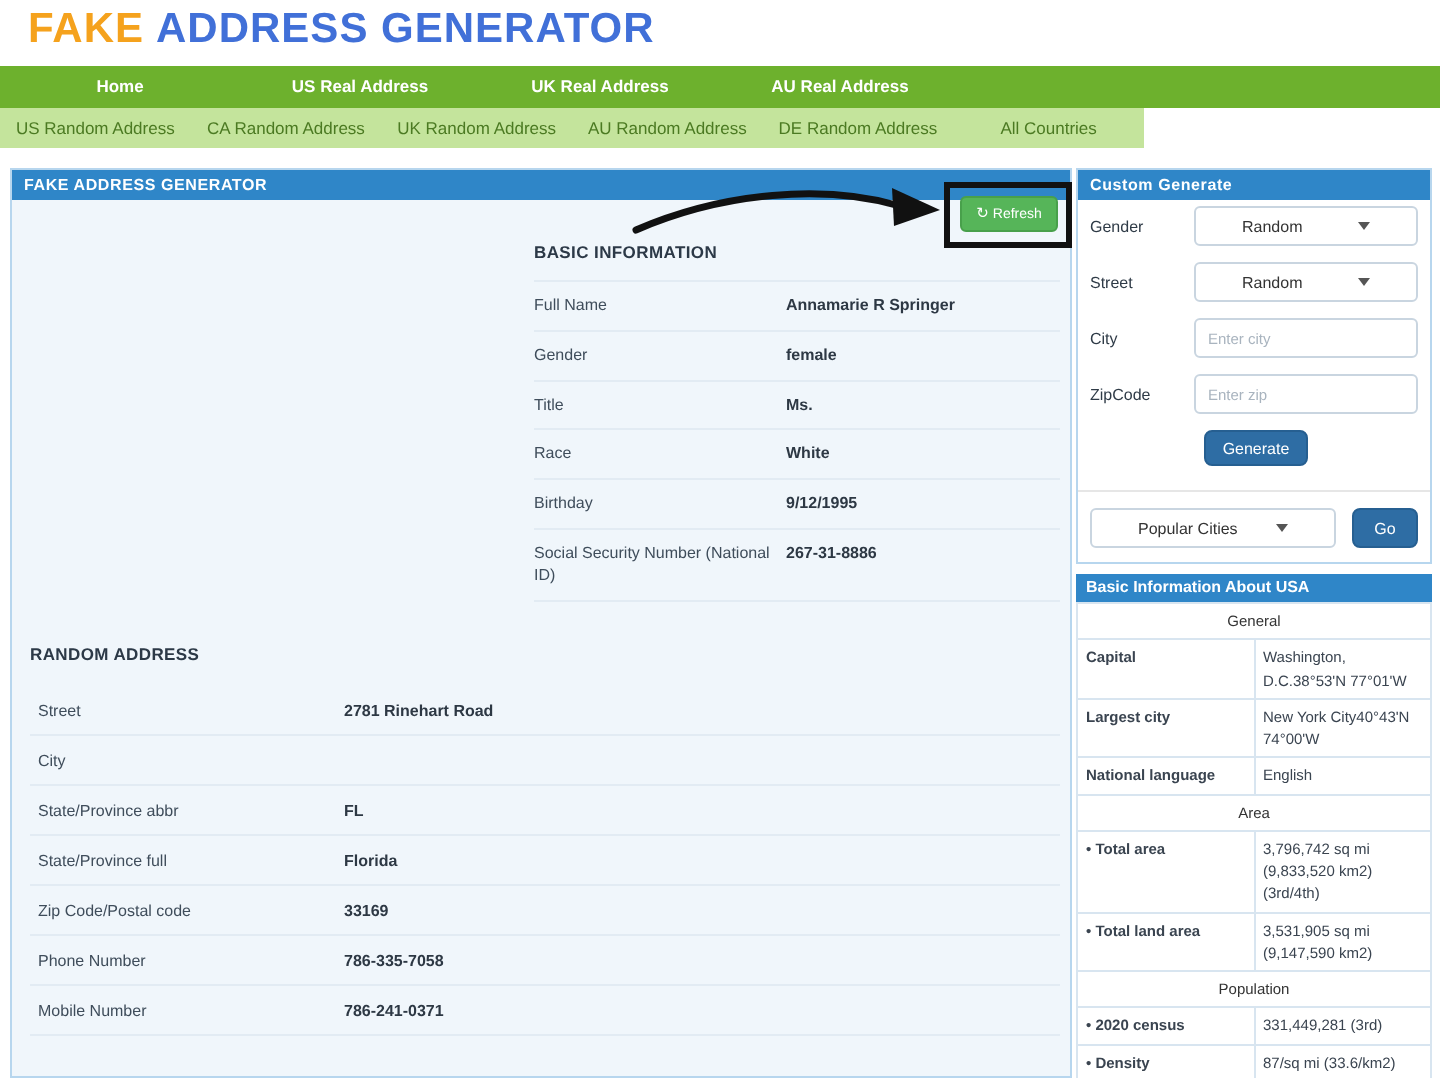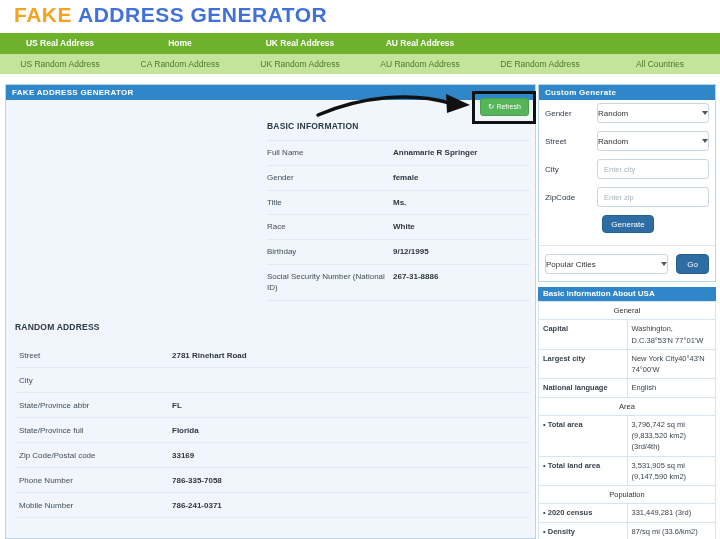--- a/index.html
+++ b/index.html
@@ -7,21 +7,21 @@
   .page{position:relative;width:720px;height:539px;overflow:hidden;background:#fff;}
 
   
   .logo{position:absolute;left:14px;top:3px;font-size:21px;font-weight:bold;letter-spacing:.5px;white-space:nowrap;}
   .logo .l1{color:#f5a21d;margin-right:6px;}
   .logo .l2{color:#4170d8;}
 
   
   .nav1{position:absolute;left:0;top:33px;width:720px;height:21px;background:#6db12d;display:flex;}
   .nav1 .nav-item{width:120px;text-align:center;line-height:21px;color:#fff;font-weight:bold;font-size:8.5px;cursor:pointer;}
-  .nav2{position:absolute;left:0;top:54px;width:720px;height:20px;background:#c4e49c;display:flex;}
+  .nav2{position:absolute;left:0;top:54px;width:572px;height:20px;background:#c4e49c;display:flex;}
   .nav2 .nav-item{width:120px;text-align:center;line-height:20px;color:#4b7a22;font-size:8.5px;cursor:pointer;}
 
   
   .main-panel{position:absolute;left:5px;top:84px;width:531px;height:455px;background:#f0f6fb;border:1px solid #b7d6ee;box-sizing:border-box;}
   .panel-hdr{height:15px;background:#2f86c8;color:#fff;font-size:8px;font-weight:bold;line-height:15px;padding-left:6px;letter-spacing:.3px;}
   .sec-title{font-size:8.5px;font-weight:bold;color:#2c3947;letter-spacing:.2px;}
 
   .basic-info{position:absolute;left:261px;top:36px;width:263px;}
   .bi-table{margin-top:9px;border-top:1px solid #e2ebf3;}
   .bi-row{display:flex;border-bottom:1px solid #e2ebf3;padding:7px 0 6px 0;}
@@ -39,21 +39,21 @@
   .annot-rect{position:absolute;left:472px;top:91px;width:64px;height:33px;border:3px solid #111;box-sizing:border-box;background:transparent;}
   .refresh-btn{position:absolute;left:480px;top:98px;width:49px;height:18px;background:#56b559;border:1px solid #48a04b;border-radius:3px;color:#fff;font-size:7px;font-family:"Liberation Sans",sans-serif;padding:0;cursor:pointer;line-height:16px;}
   .refresh-btn .ric{margin-right:2px;font-size:7.5px;}
 
   
   .cg-panel{position:absolute;left:538px;top:84px;width:178px;height:198px;background:#fff;border:1px solid #b7d6ee;box-sizing:border-box;overflow:hidden;}
   .cg-body{padding:3px 6px 8px 6px;}
   .field-row{display:flex;align-items:center;justify-content:space-between;height:20px;margin-bottom:8px;}
   .field-label{font-size:8px;color:#2f3b47;}
   .ctl{width:112px;height:20px;box-sizing:border-box;border:1px solid #c9d5e0;border-radius:3px;background:#fff;font-size:8px;color:#333;}
-  .sel{display:flex;align-items:center;justify-content:space-between;padding:0 0;cursor:pointer;}
+  .sel{display:flex;align-items:center;justify-content:space-between;padding:0 23px;cursor:pointer;}
   .chev{width:0;height:0;border-left:3px solid transparent;border-right:3px solid transparent;border-top:4px solid #555;}
   input.ctl{padding:0 6px;font-family:"Liberation Sans",sans-serif;}
   input.ctl::placeholder{color:#a9b4bf;font-size:7.5px;}
   .generate-btn{display:block;margin:6px 0 0 57px;width:52px;height:18px;background:#2e6da4;border:1px solid #265f91;border-radius:4px;color:#fff;font-size:8px;font-family:"Liberation Sans",sans-serif;cursor:pointer;padding:0;}
   .cg-divider{border:none;border-top:1px solid #e6e6e6;margin:12px -6px 8px -6px;}
   .popular-row{display:flex;gap:8px;}
   .popular-sel{flex:1;}
   .go-btn{width:33px;height:20px;background:#2e6da4;border:1px solid #265f91;border-radius:4px;color:#fff;font-size:8px;font-family:"Liberation Sans",sans-serif;cursor:pointer;padding:0;}
 
   .usa-panel{position:absolute;left:538px;top:287px;width:178px;box-sizing:border-box;}
@@ -66,22 +66,22 @@
 </head>
 <body>
 
 <div class="page">
 
   <div class="logo">
     <span class="l1">FAKE</span><span class="l2">ADDRESS GENERATOR</span>
   </div>
 
   <div class="nav1">
+    <div class="nav-item">Home</div>
     <div class="nav-item">US Real Address</div>
-    <div class="nav-item">Home</div>
     <div class="nav-item">UK Real Address</div>
     <div class="nav-item">AU Real Address</div>
   </div>
 
   <div class="nav2">
     <div class="nav-item">US Random Address</div>
     <div class="nav-item">CA Random Address</div>
     <div class="nav-item">UK Random Address</div>
     <div class="nav-item">AU Random Address</div>
     <div class="nav-item">DE Random Address</div>

